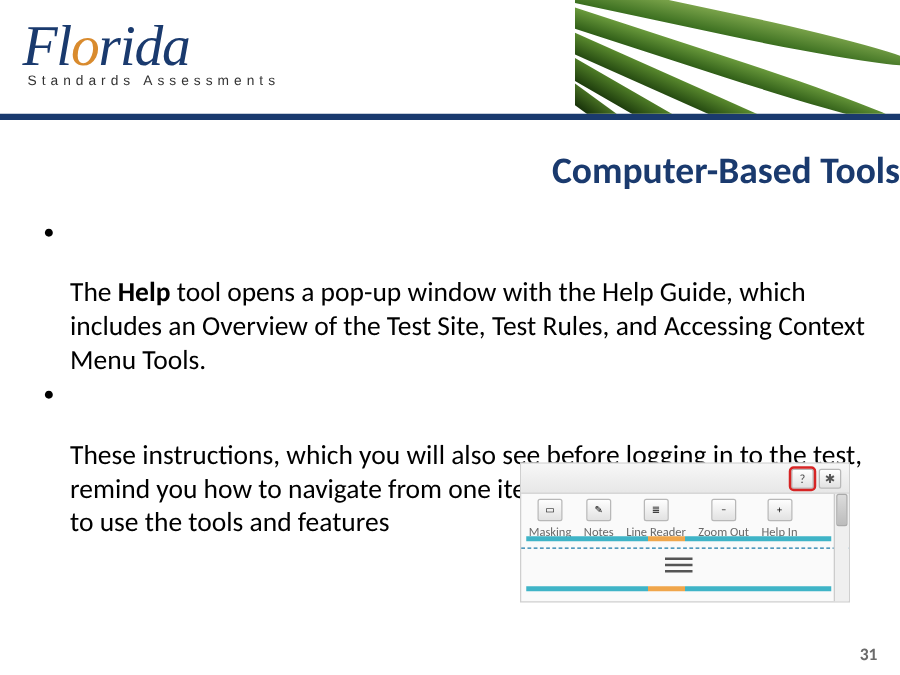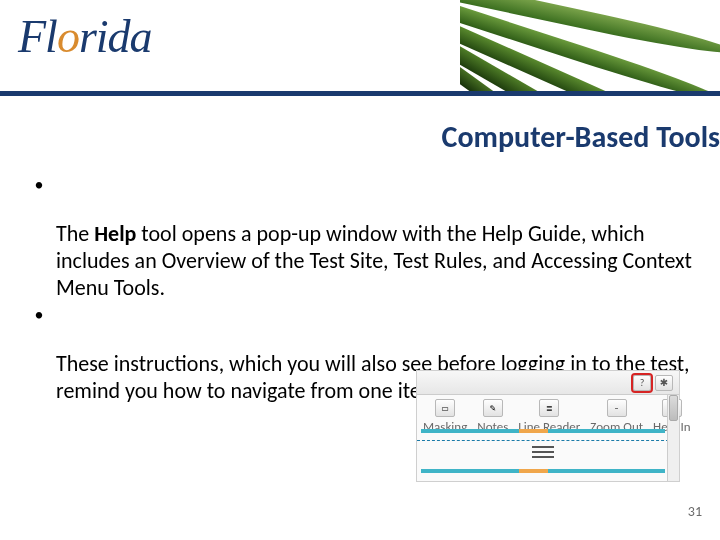--- a/index.html
+++ b/index.html
@@ -147,21 +147,21 @@
   }
   .tool-ic {
     width: 20px;
     height: 18px;
     background: linear-gradient(#fefefe,#e2e2e2);
     border: 1px solid #b8b8b8;
     border-radius: 2px;
     display:flex; align-items:center; justify-content:center;
   }
   .tool-lbl {
-    font-size: 13px;
+    font-size: 10px;
     color: #6a6a6a;
     white-space: nowrap;
   }
   .stripe {
     position: absolute;
     left: 4px;
     right: 14px;
     height: 4px;
     background: linear-gradient(90deg, #3fb4c7 0 40%, #f0a64b 40% 52%, #3fb4c7 52% 100%);
   }
@@ -184,33 +184,35 @@
   .vscroll .thumb {
     position: absolute; top: 0; left: 1px; right: 1px; height: 26px;
     background: linear-gradient(#dcdcdc,#bcbcbc);
     border: 1px solid #aaa; border-radius: 2px;
   }
 
   
   .pagenum {
     position: absolute;
     right: 18px;
-    bottom: 20px;
+    bottom: 8px;
     font-size: 14px;
     color: #6b6b6b;
+    font-weight: bold;
   }
 </style>
 </head>
 <body>
 
 <div class="header">
   <div class="logo-area">
     <div class="logo-text">
       Fl<span class="orange">o</span>rida
     </div>
+    <div class="logo-sub">Standards Assessments</div>
   </div>
   <div class="palm-block">
     <div class="palm-leaf" style="left:-20px; top:-20px; width:300px; height:18px; transform:rotate(12deg); background:linear-gradient(180deg,#7aa34a,#3a6e1f);"></div>
     <div class="palm-leaf" style="left:-20px; top:0px; width:300px; height:16px; transform:rotate(18deg); background:linear-gradient(180deg,#6a9a3c,#2f5d17);"></div>
     <div class="palm-leaf" style="left:-20px; top:18px; width:300px; height:16px; transform:rotate(24deg); background:linear-gradient(180deg,#5a8a2e,#254a11);"></div>
     <div class="palm-leaf" style="left:-20px; top:36px; width:300px; height:16px; transform:rotate(30deg); background:linear-gradient(180deg,#4f7d27,#1e3d0d);"></div>
     <div class="palm-leaf" style="left:-20px; top:54px; width:300px; height:14px; transform:rotate(36deg); background:linear-gradient(180deg,#476f23,#18330a);"></div>
   </div>
 </div>
 
@@ -221,21 +223,21 @@
     <li>
       <div class="marker">•</div>
       <div class="btxt">
         <span>The </span><b>Help</b><span> tool opens a pop-up window with the Help Guide, which includes an Overview of the Test Site, Test Rules, and Accessing Context Menu Tools.</span>
       </div>
     </li>
     <li>
       <div class="marker">•</div>
       <div class="btxt">
         <span>These instructions, which you will also see before logging in to the test, remind you how to navigate from one item to the next and how</span><br>
-        <br>
+        <span>to use the tools and features</span><br>
       </div>
     </li>
   </ul>
 </div>
 
 <div class="inset">
   <div class="inset-topbar">
     <div class="mini-btn highlight">?</div>
     <div class="mini-btn">✱</div>
   </div>

